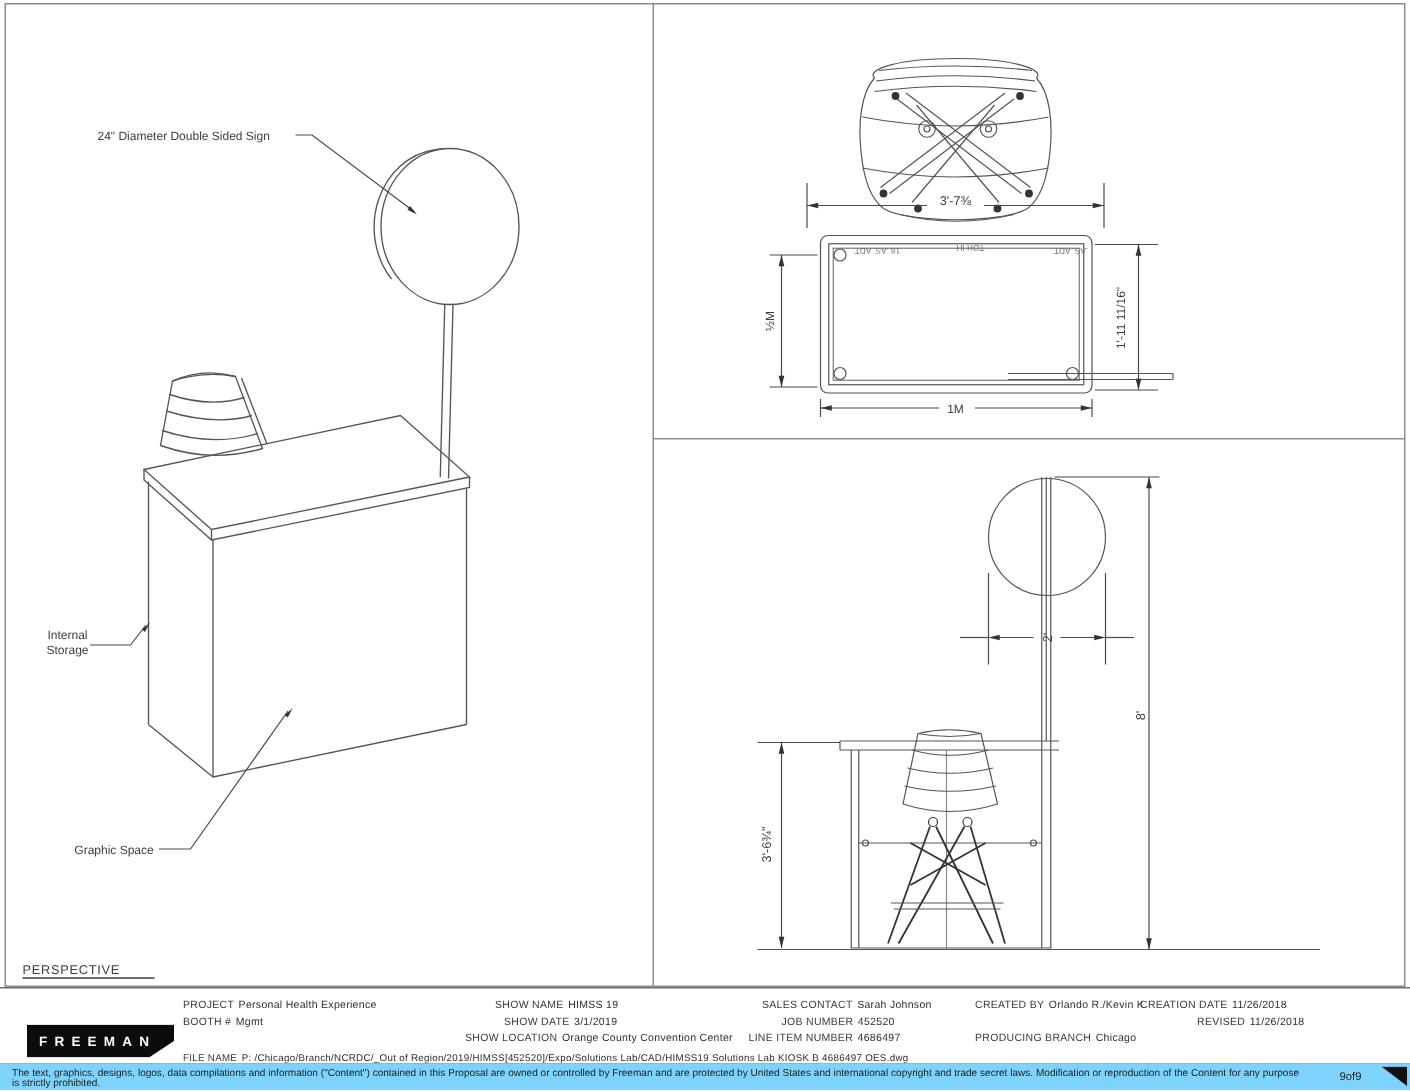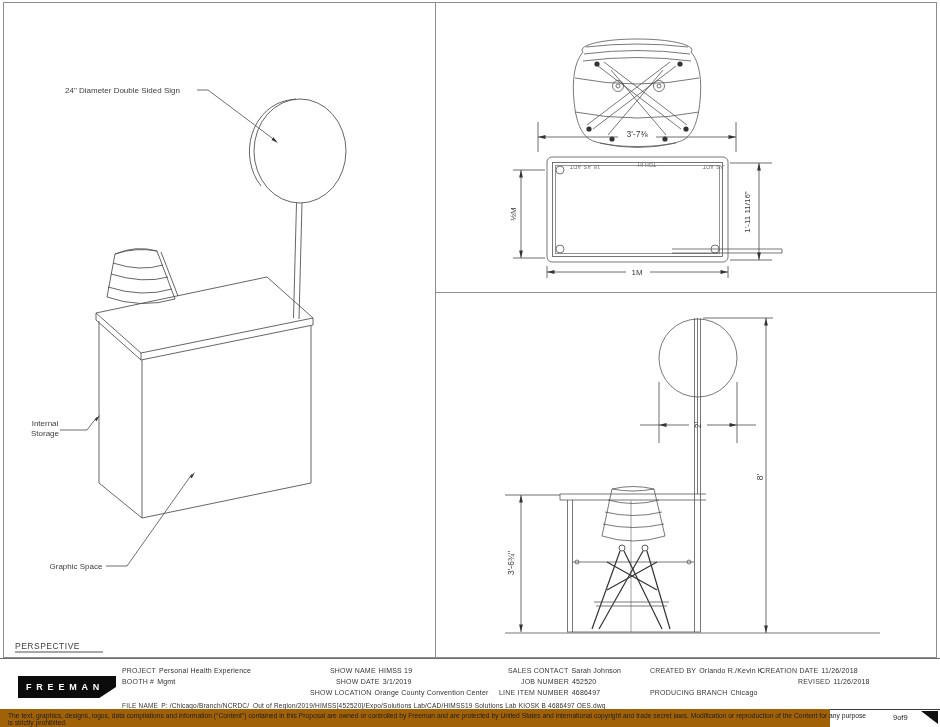--- a/index.html
+++ b/index.html
@@ -5,25 +5,25 @@
   html,body{margin:0;padding:0;background:#ffffff;}
   .page{position:relative;width:940px;height:727px;background:#fff;overflow:hidden;
         font-family:"Liberation Sans", sans-serif;}
   svg text{font-family:"Liberation Sans", sans-serif;}
   .sheet{position:absolute;left:0;top:0;}
   
   .titleblock{position:absolute;left:0;top:658px;width:940px;height:50px;
               border-top:1px solid #6e6e6e;border-bottom:1.5px solid #3a3a3a;background:#fff;}
   .tb-cell{position:absolute;font-size:7px;color:#2e2e2e;white-space:nowrap;letter-spacing:.2px;}
   .tb-cell .lbl{margin-right:3px;color:#3a3a3a;}
-  .logo{position:absolute;left:18px;top:17px;width:98px;height:22px;background:#0c0c0c;
+  .logo{position:absolute;left:18px;top:24px;width:98px;height:22px;background:#0c0c0c;
         clip-path:polygon(0 0,117% 0,83% 100%,0 100%);color:#fff;font-size:9px;font-weight:bold;
         letter-spacing:4.8px;line-height:22px;padding-left:8px;box-sizing:border-box;}
   
-  .footer{position:absolute;left:0;top:709px;width:830px;height:18px;background:#a16207;}
+  .footer{position:absolute;left:0;top:709px;width:940px;height:18px;background:#7dd3fc;}
   .disclaimer{position:absolute;left:8px;top:3px;width:858px;font-size:6.7px;line-height:7.3px;
               color:#1c1c1c;text-align:justify;}
   .pagenum{position:absolute;left:893px;top:4px;font-size:7.5px;color:#222;}
   .corner-tri{position:absolute;left:921px;top:2px;width:17px;height:13px;background:#111;
               clip-path:polygon(0 0,100% 0,100% 100%);}
 </style>
 </head>
 <body>
 
 <div class="page">

